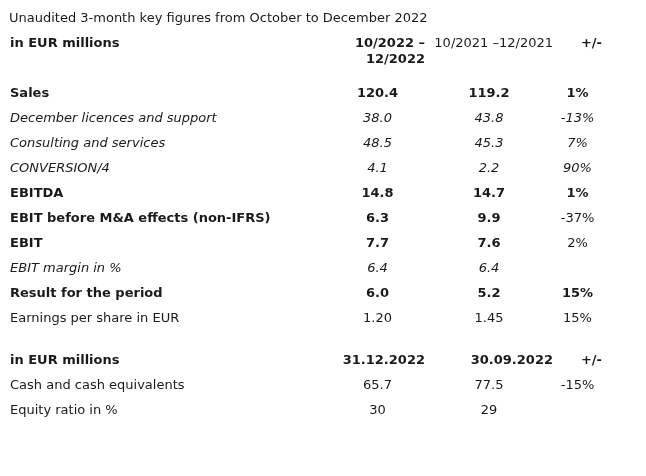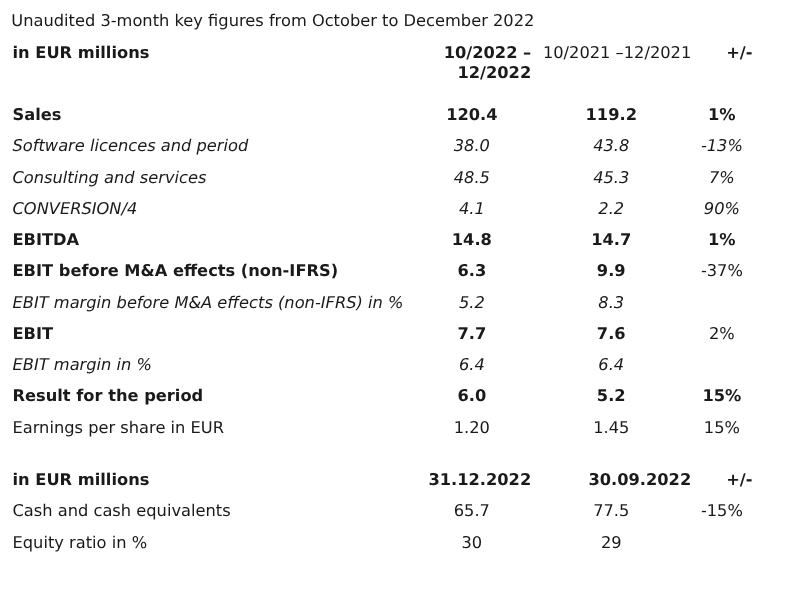--- a/index.html
+++ b/index.html
@@ -75,21 +75,21 @@
       </tr>
     </thead>
     <tbody>
       <tr>
         <td class="b">Sales</td>
         <td class="num b">120.4</td>
         <td class="num b">119.2</td>
         <td class="num b">1%</td>
       </tr>
       <tr>
-        <td class="i">Software licences and period</td>
+        <td class="i">December licences and support</td>
         <td class="num i">38.0</td>
         <td class="num i">43.8</td>
         <td class="num i">-13%</td>
       </tr>
       <tr>
         <td class="i">Consulting and services</td>
         <td class="num i">48.5</td>
         <td class="num i">45.3</td>
         <td class="num i">7%</td>
       </tr>
@@ -103,26 +103,20 @@
         <td class="b">EBITDA</td>
         <td class="num b">14.8</td>
         <td class="num b">14.7</td>
         <td class="num b">1%</td>
       </tr>
       <tr>
         <td class="b">EBIT before M&amp;A effects (non-IFRS)</td>
         <td class="num b">6.3</td>
         <td class="num b">9.9</td>
         <td class="num">-37%</td>
-      </tr>
-      <tr>
-        <td class="i">EBIT margin before M&amp;A effects (non-IFRS) in %</td>
-        <td class="num i">5.2</td>
-        <td class="num i">8.3</td>
-        <td class="num i"></td>
       </tr>
       <tr>
         <td class="b">EBIT</td>
         <td class="num b">7.7</td>
         <td class="num b">7.6</td>
         <td class="num">2%</td>
       </tr>
       <tr>
         <td class="i">EBIT margin in %</td>
         <td class="num i">6.4</td>

